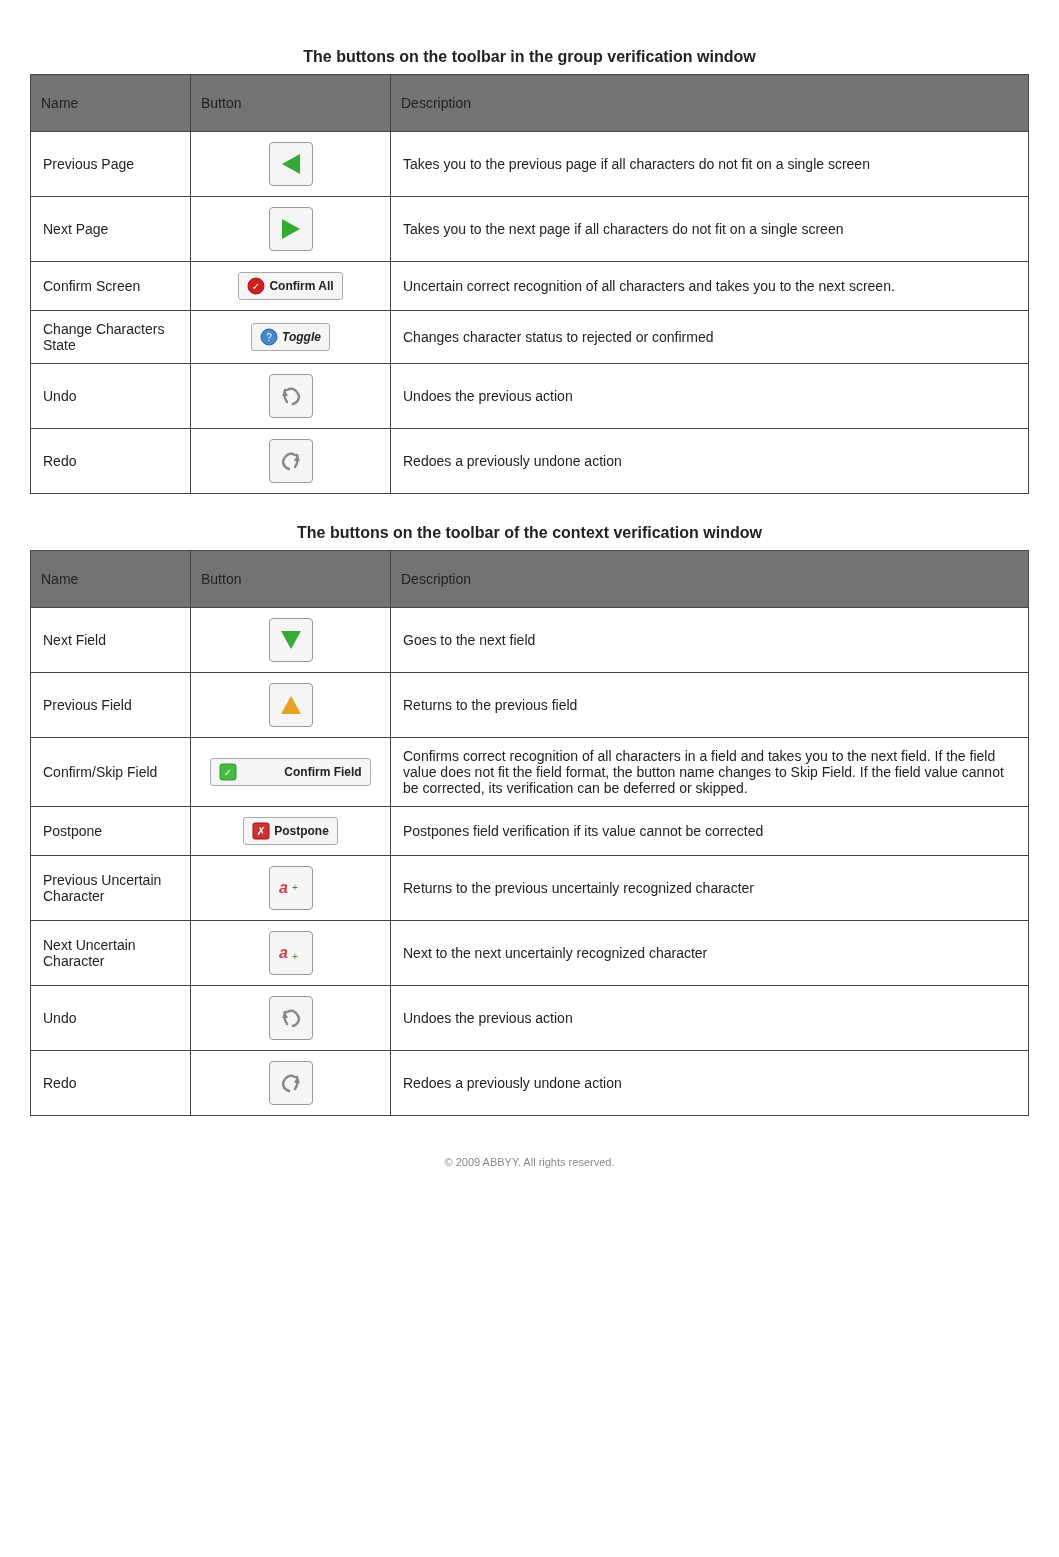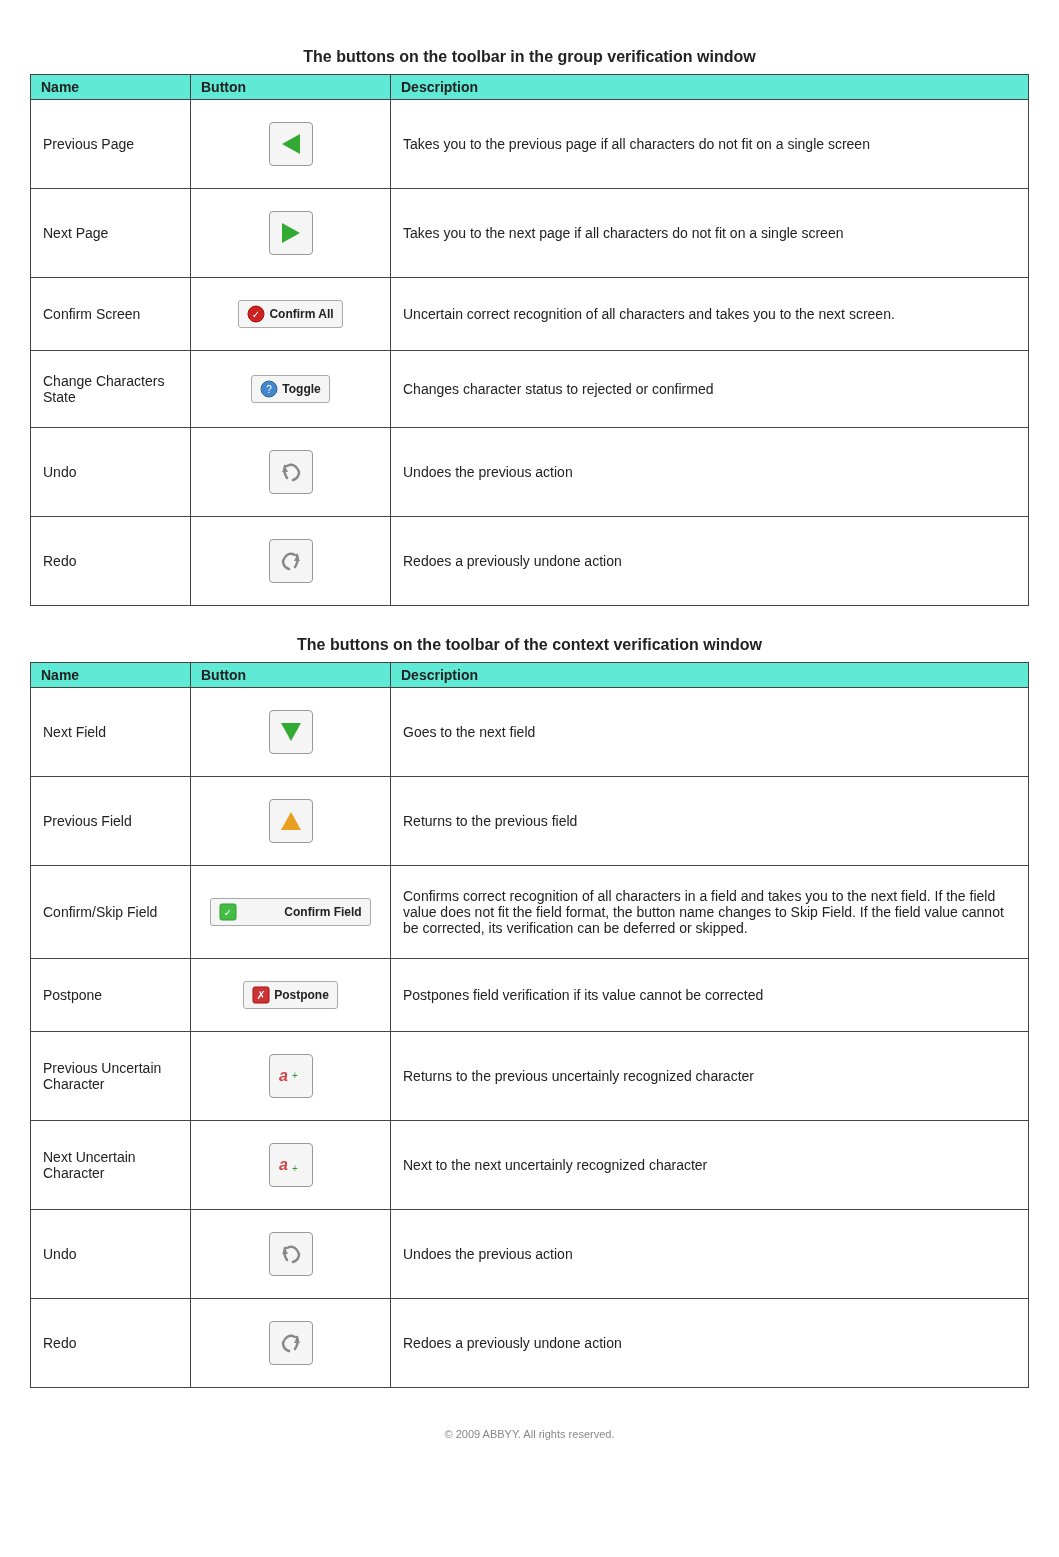--- a/index.html
+++ b/index.html
@@ -18,30 +18,30 @@
       margin-top: 28px;
       text-align: center;
     }
     table {
       width: 100%;
       border-collapse: collapse;
       border: 1.5px solid #444;
       margin-bottom: 30px;
     }
     th {
-      background: #5eead4;
+      background: #737373;
       border: 1.5px solid #444;
-      padding: 4px 10px;
+      padding: 20px 10px;
       text-align: left;
-      font-weight: bold;
+      font-weight: normal;
       font-size: 14px;
     }
     td {
       border: 1.5px solid #444;
-      padding: 22px 12px;
+      padding: 10px 12px;
       vertical-align: middle;
     }
     td:nth-child(1) { width: 160px; }
     td:nth-child(2) { width: 200px; text-align: center; }
     td:nth-child(3) { }
     .icon-box {
       width: 44px; height: 44px;
       border: 1.5px solid #999;
       border-radius: 4px;
       background: #f5f5f5;
@@ -135,21 +135,21 @@
     </div></td>
       <td>Uncertain correct recognition of all characters and takes you to the next screen.</td>
     </tr>
       <tr>
       <td>Change Characters State</td>
       <td><div class="toggle-btn">
       <svg width="18" height="18" viewBox="0 0 18 18">
               <circle cx="9" cy="9" r="8" fill="#4488cc" stroke="#336699" stroke-width="1"></circle>
               <text x="9" y="13" text-anchor="middle" font-size="10" fill="white" font-family="Arial">?</text>
             </svg>
-      <span style="font-size:12px;font-weight:bold;">Toggle</span>
+      <span style="font-size:12px;font-weight:bold;font-style:italic;">Toggle</span>
     </div></td>
       <td>Changes character status to rejected or confirmed</td>
     </tr>
       <tr>
       <td>Undo</td>
       <td><div class="icon-box">
       <svg width="28" height="28" viewBox="0 0 28 28">
               <path d="M8 8 Q6 14 10 20" stroke="#888" stroke-width="2.5" fill="none" stroke-linecap="round"></path>
               <path d="M8 8 L5 14 L11 14 Z" fill="#888"></path>
               <path d="M10 8 Q18 4 22 14 Q22 20 16 22" stroke="#888" stroke-width="2.5" fill="none" stroke-linecap="round"></path>

